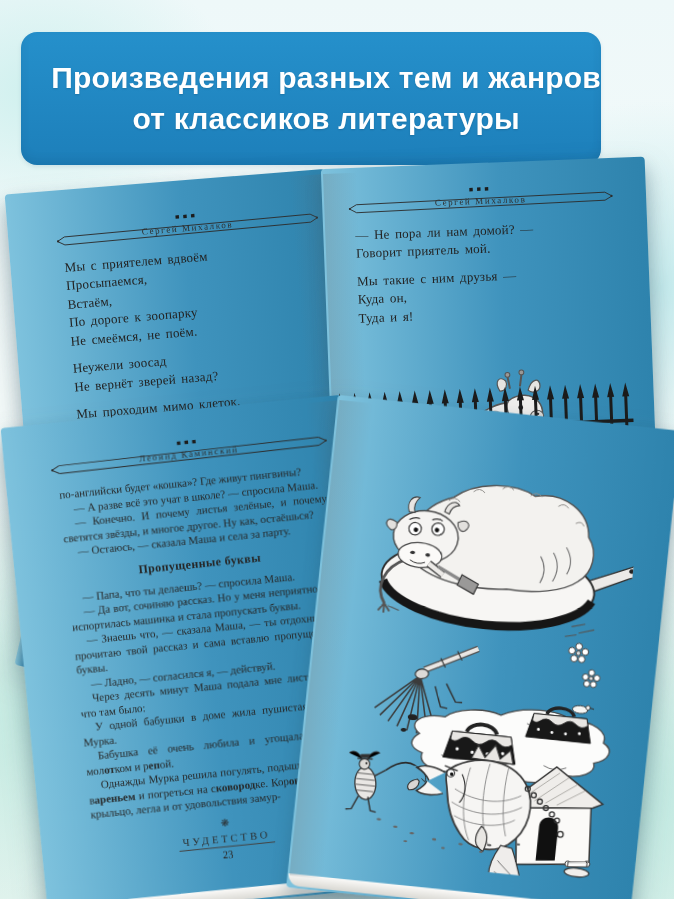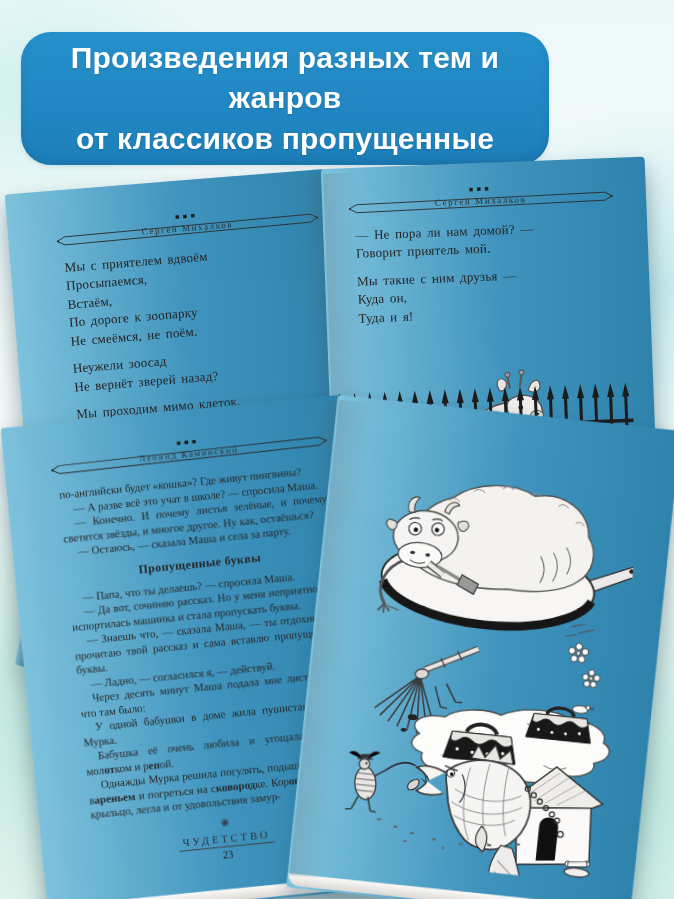--- a/index.html
+++ b/index.html
@@ -8,23 +8,23 @@
     font-family:"Liberation Sans","DejaVu Sans",sans-serif;
     background:
       radial-gradient(280px 200px at 6% 10%, #cff0ee 0%, rgba(207,240,238,0) 70%),
       radial-gradient(320px 260px at 98% 32%, #c6ecee 0%, rgba(198,236,238,0) 72%),
       radial-gradient(430px 320px at 10% 80%, #bfe9df 0%, rgba(191,233,223,0) 70%),
       radial-gradient(420px 340px at 88% 88%, #b9e7de 0%, rgba(185,231,222,0) 72%),
       linear-gradient(180deg,#eef8f9 0%,#f5fbfa 45%,#e6f4ef 100%);
   }
   
   .banner{
-    position:absolute;left:21px;top:32px;width:528px;height:133px;
+    position:absolute;left:21px;top:32px;width:580px;height:133px;
     background:linear-gradient(180deg,#2590cb 0%,#1d7fba 100%);
-    border-radius:30px;display:flex;align-items:center;justify-content:flex-end;
+    border-radius:16px;display:flex;align-items:center;justify-content:flex-end;
     box-shadow:inset 0 -5px 10px rgba(0,40,70,.10), 0 2px 4px rgba(40,90,120,.12);
   }
   .banner .txt{
     color:#fff;font-weight:bold;font-size:30px;line-height:1.35;text-align:center;
     text-shadow:0 1px 2px rgba(0,0,0,.15);letter-spacing:.2px;
   }
   
   .book{position:absolute;filter:drop-shadow(0 14px 14px rgba(45,75,90,.28));}
   .page{position:absolute;top:0;height:100%;width:50%;
     background:linear-gradient(180deg,#fefefd 0%,#faf9f7 70%,#f4f3f0 100%);
@@ -91,21 +91,21 @@
   
   .illu-giraffe{margin-left:-30px;width:calc(100% + 48px);height:230px;display:block;}
   .illu-cow{width:100%;height:420px;display:block;}
 </style>
 </head>
 <body>
 
 <div class="banner">
   <div class="txt">
     <div>Произведения разных тем и жанров</div>
-    <div>от классиков пропущенные</div>
+    <div>от классиков литературы</div>
   </div>
 </div>
 
 <div class="book book1">
   <div class="spine-strip"></div>
 
   <div class="page left">
     <div class="content b1l">
       <div class="orn">
         <div class="sq">▪▪▪</div>

